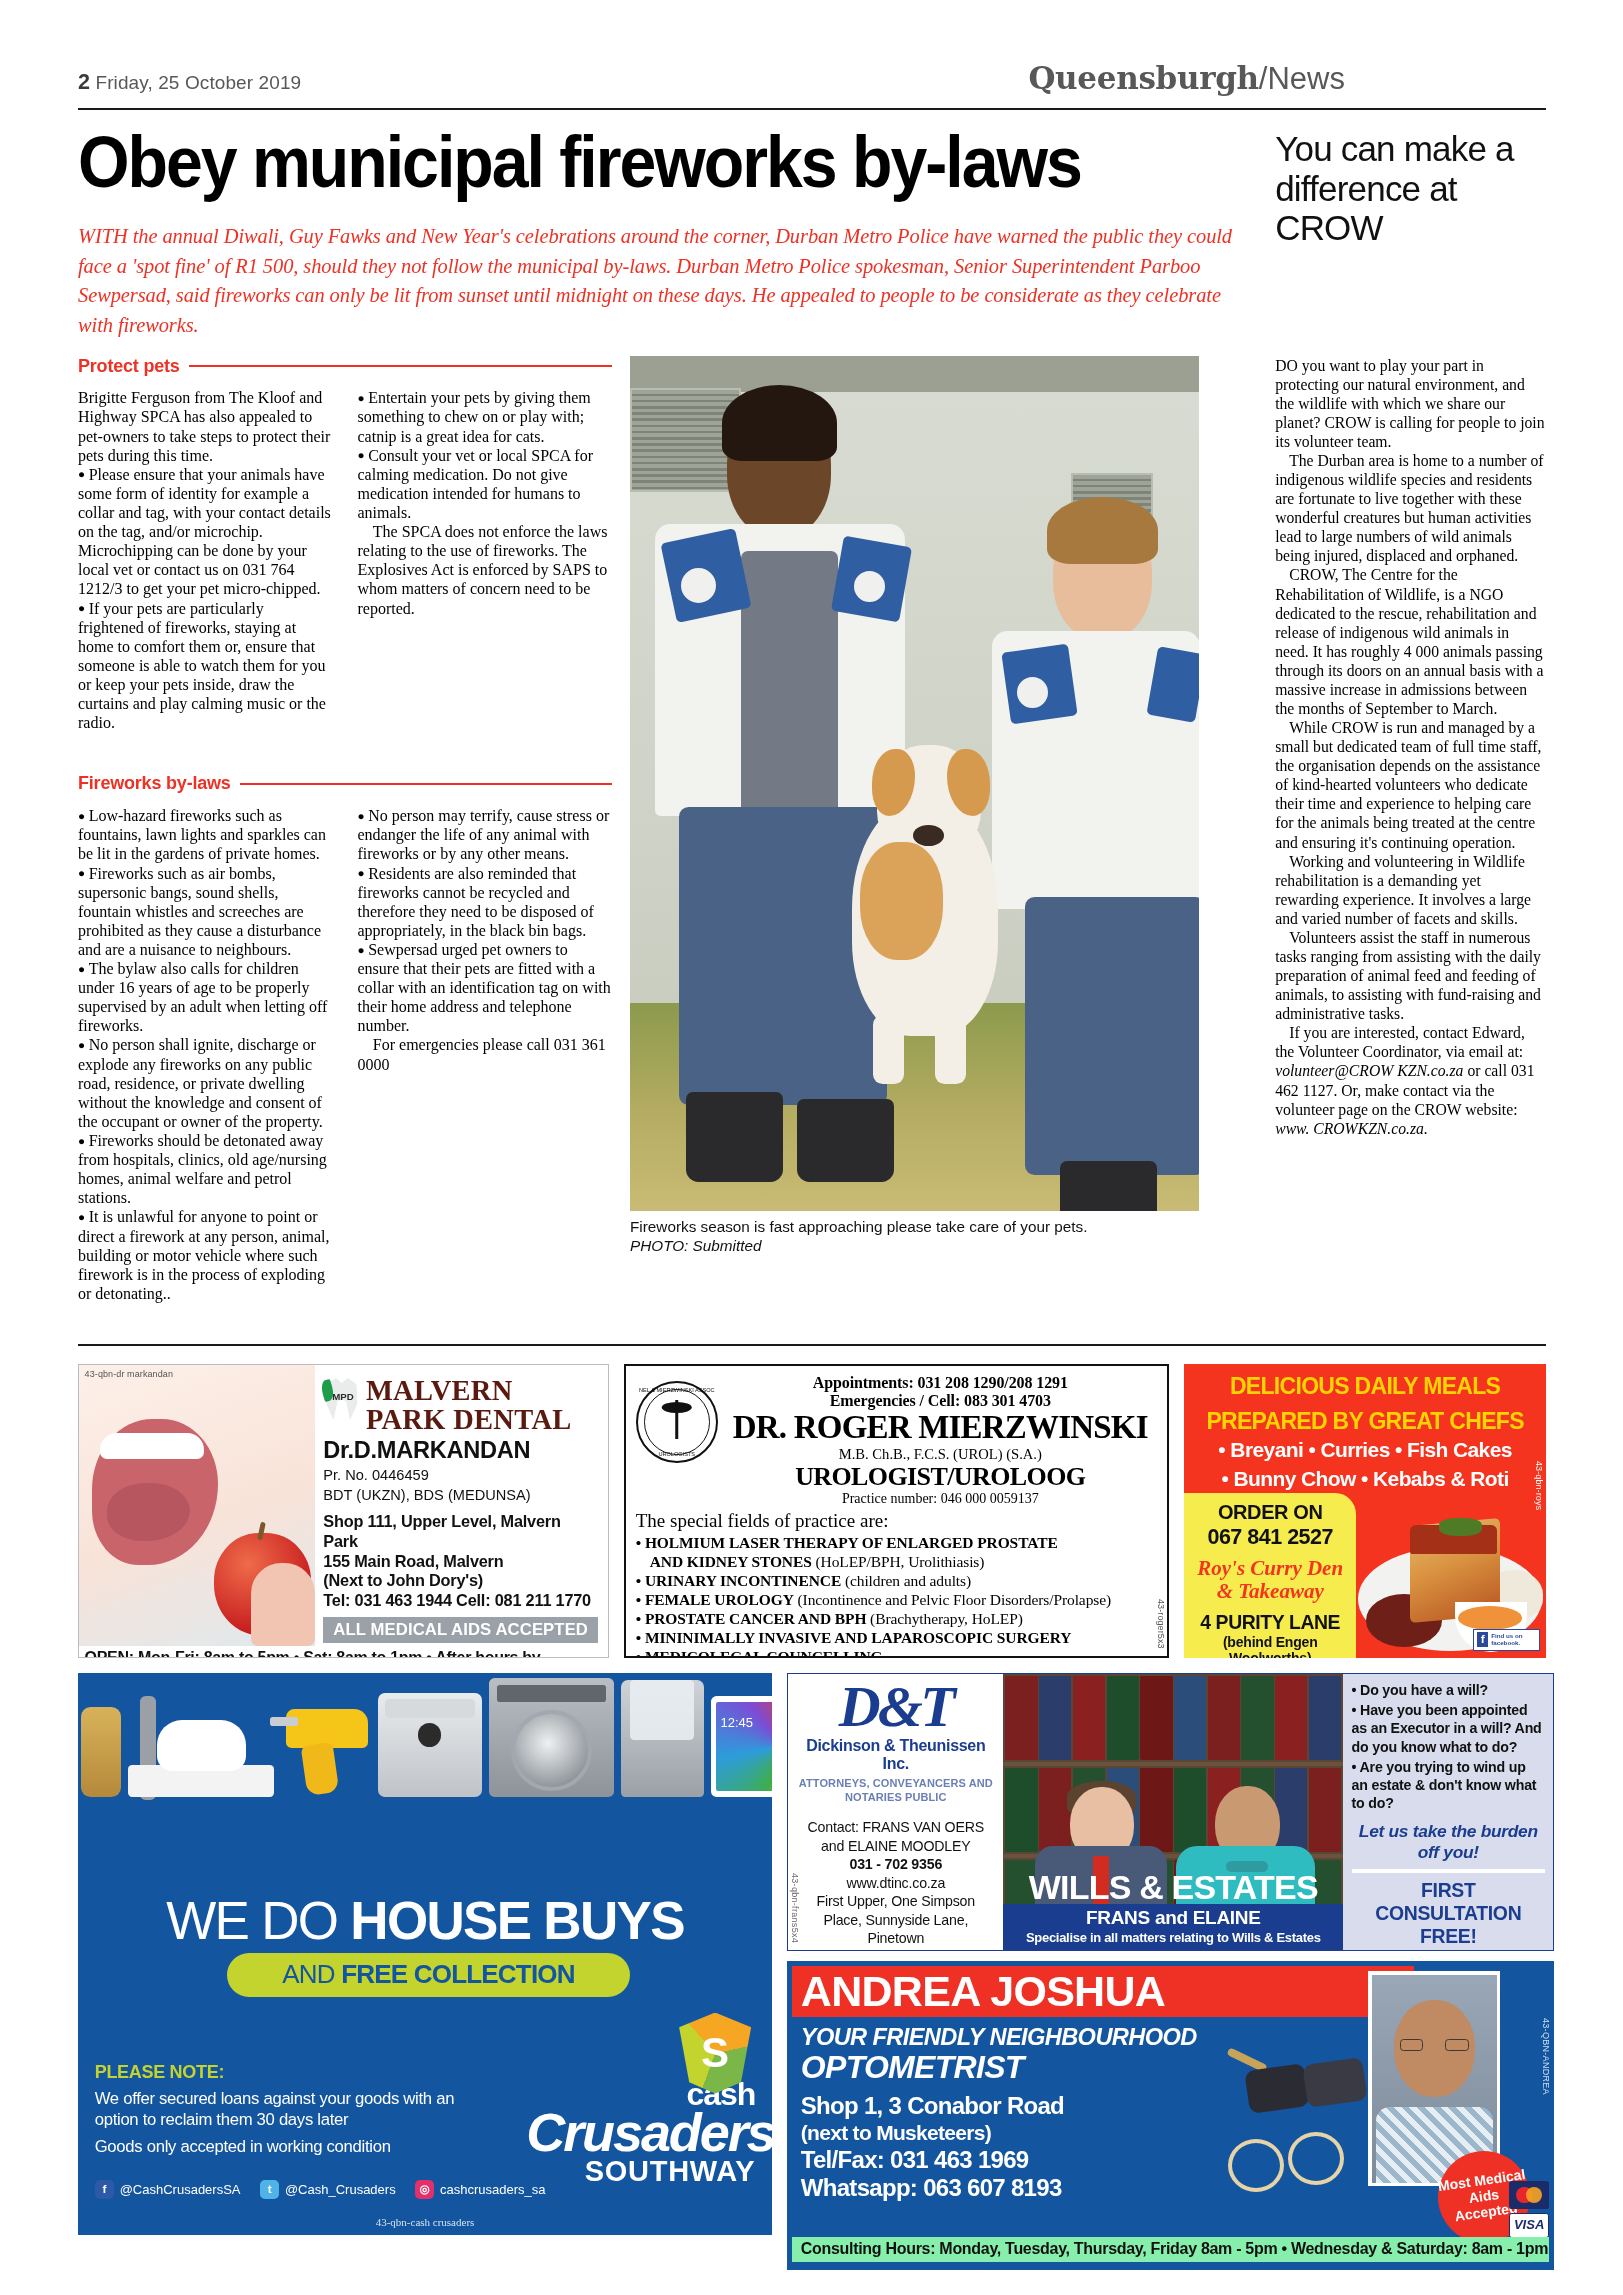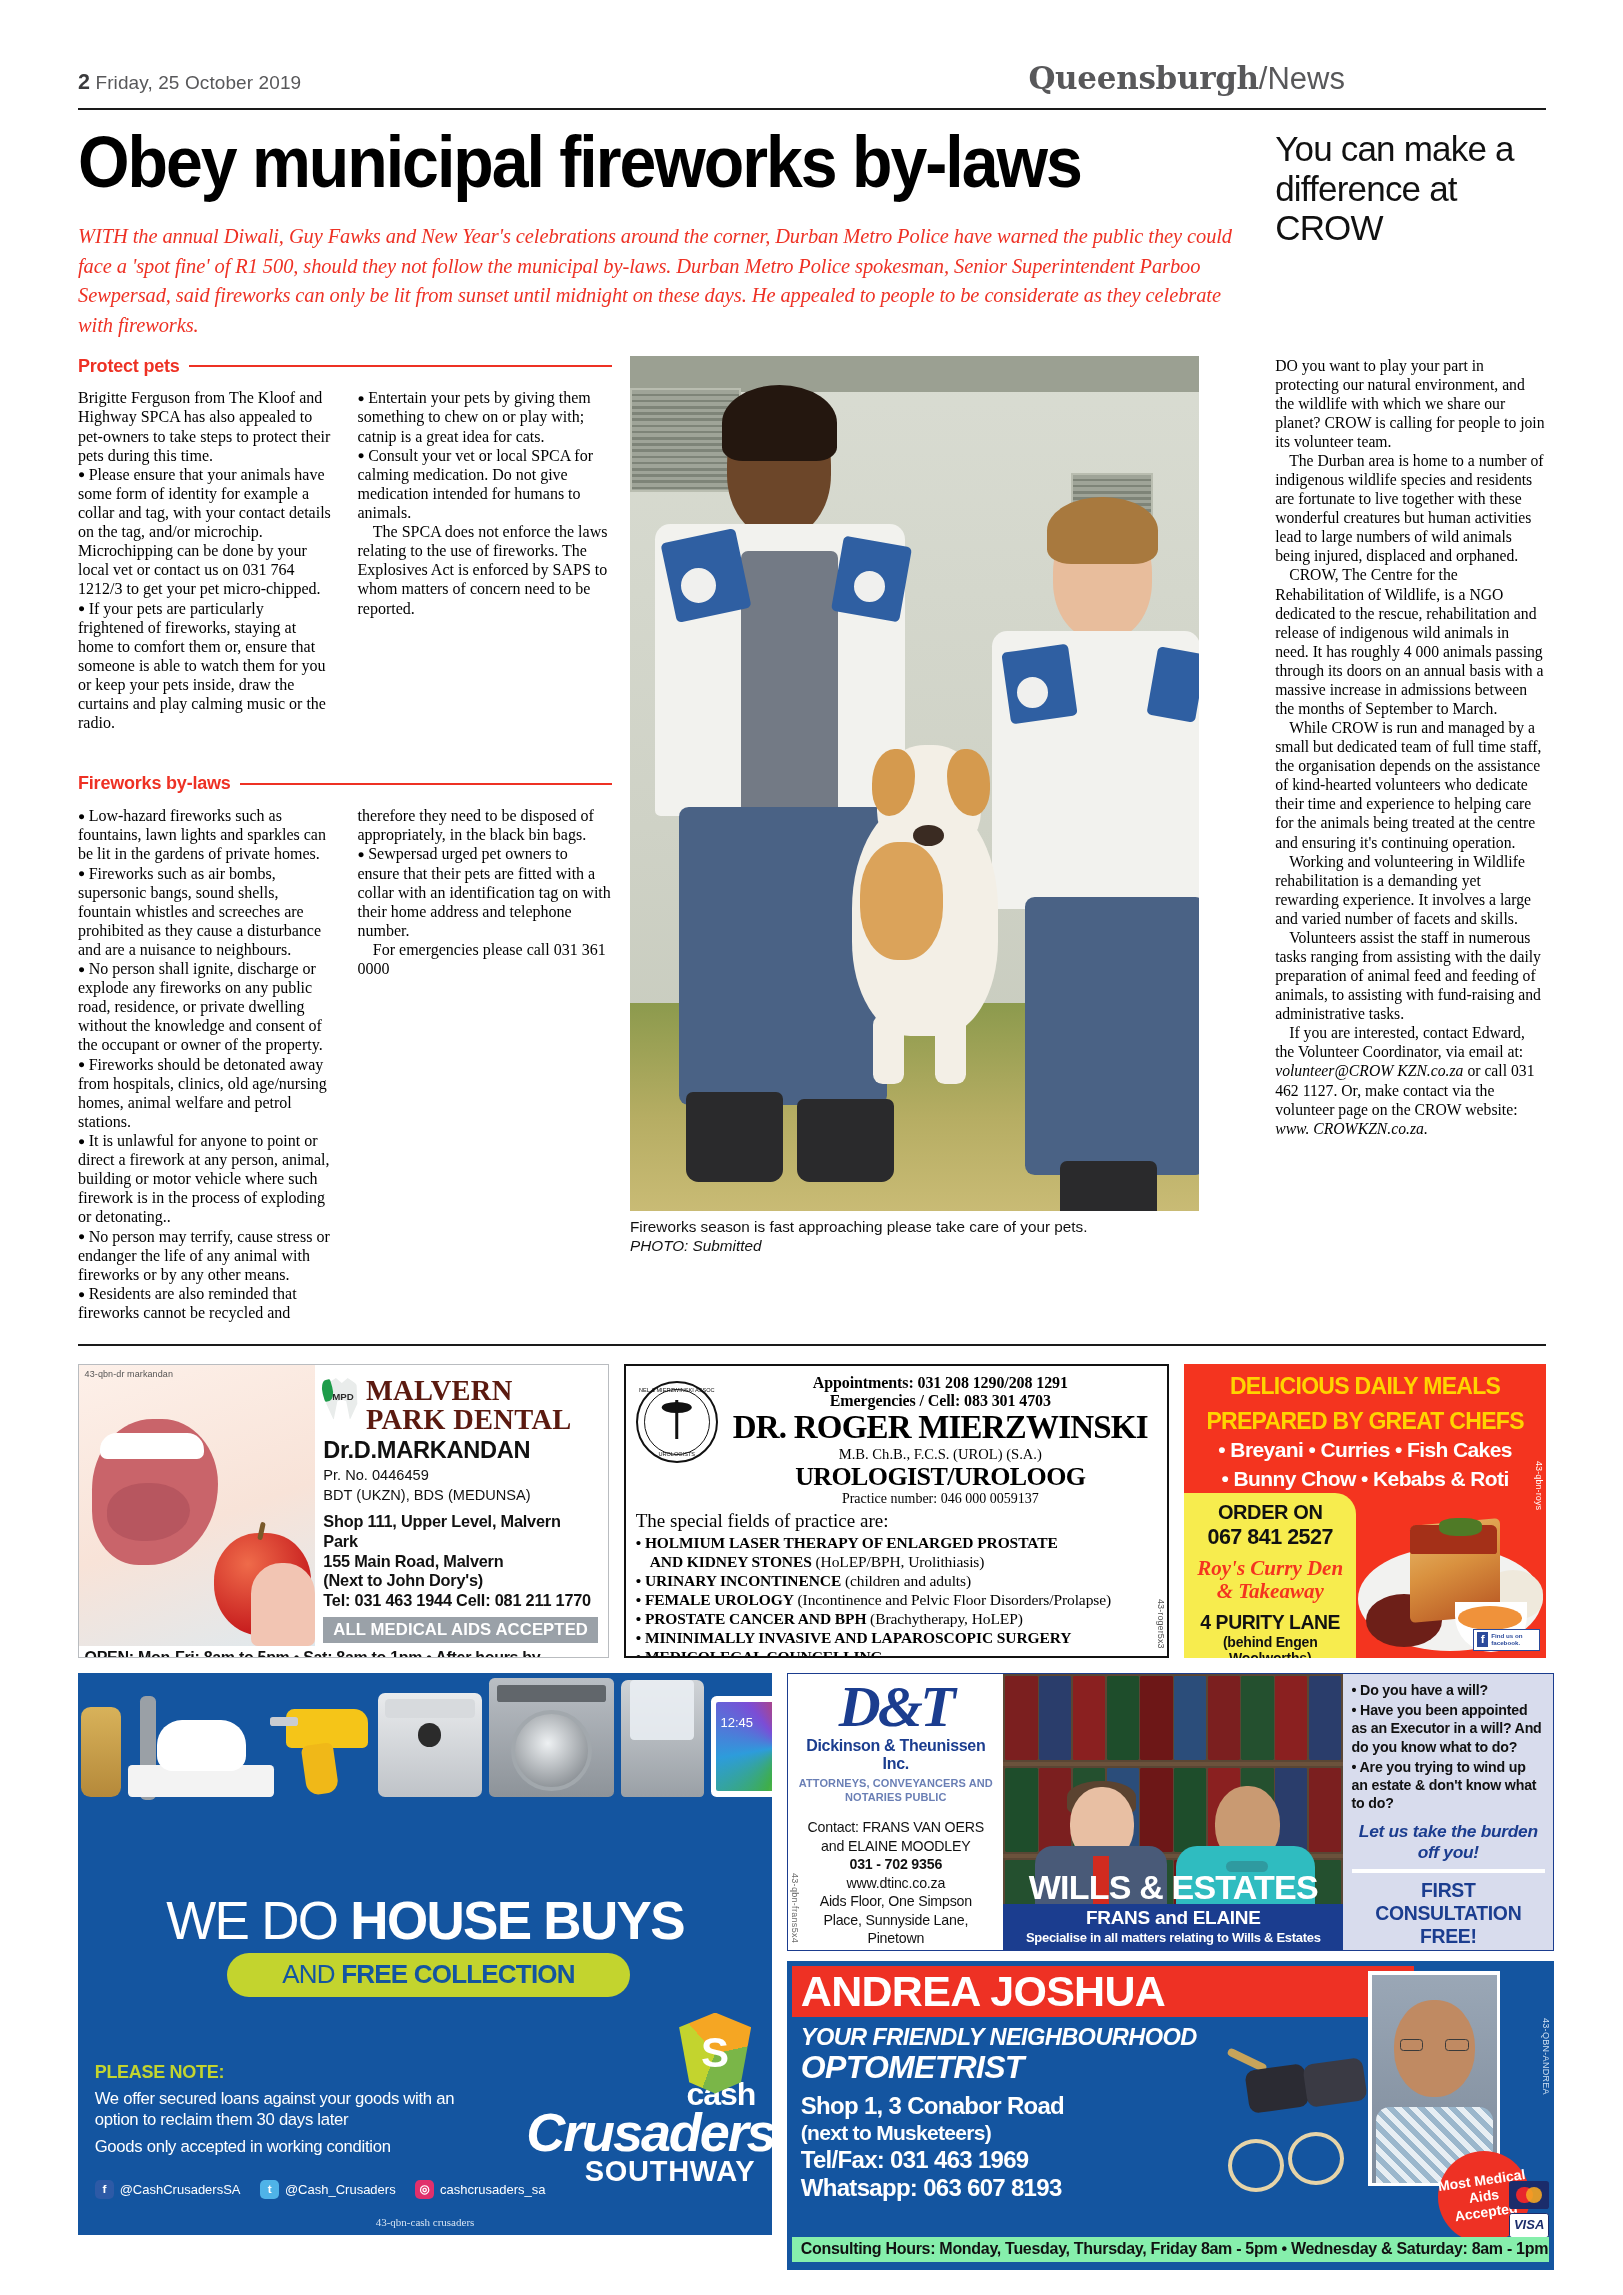--- a/index.html
+++ b/index.html
@@ -493,20 +493,21 @@
           </div>
 
           <div class="sect-laws">
             <div class="kicker-wrap">
               <div class="kicker">Fireworks by-laws</div>
               <div class="kicker-rule"></div>
             </div>
             <div class="txtcols txt" style="height:517px;">
               <p class="bull">Low-hazard fireworks such as fountains, lawn lights and sparkles can be lit in the gardens of private homes.</p>
               <p class="bull">Fireworks such as air bombs, supersonic bangs, sound shells, fountain whistles and screeches are prohibited as they cause a disturbance and are a nuisance to neighbours.</p>
+              <p class="bull">The bylaw also calls for children under 16 years of age to be properly supervised by an adult when letting off fireworks.</p>
               <p class="bull">No person shall ignite, discharge or explode any fireworks on any public road, residence, or private dwelling without the knowledge and consent of the occupant or owner of the property.</p>
               <p class="bull">Fireworks should be detonated away from hospitals, clinics, old age/nursing homes, animal welfare and petrol stations.</p>
               <p class="bull">It is unlawful for anyone to point or direct a firework at any person, animal, building or motor vehicle where such firework is in the process of exploding or detonating..</p>
               <p class="bull">No person may terrify, cause stress or endanger the life of any animal with fireworks or by any other means.</p>
               <p class="bull">Residents are also reminded that fireworks cannot be recycled and therefore they need to be disposed of appropriately, in the black bin bags.</p>
               <p class="bull">Sewpersad urged pet owners to ensure that their pets are fitted with a collar with an identification tag on with their home address and telephone number.</p>
               <p class="ind">For emergencies please call 031 361 0000</p>
             </div>
           </div>
         </div>
@@ -767,21 +768,21 @@
         <div class="vcode" style="position:absolute;left:1.4px;bottom:7px;">43-qbn-frans5x4</div>
         <div class="w-left">
           <div class="w-mono">D&amp;T</div>
           <div class="w-firm">Dickinson &amp; Theunissen Inc.</div>
           <div class="w-sub">ATTORNEYS, CONVEYANCERS AND NOTARIES PUBLIC</div>
           <div class="w-contact">
             <div>Contact: FRANS VAN OERS</div>
             <div>and ELAINE MOODLEY</div>
             <div><b>031 - 702 9356</b></div>
             <div>www.dtinc.co.za</div>
-            <div>Aids Floor, One Simpson</div>
+            <div>First Upper, One Simpson</div>
             <div>Place, Sunnyside Lane,</div>
             <div>Pinetown</div>
           </div>
         </div>
 
         <div class="w-mid">
           <div class="w-books">
             <div class="w-shelf">
               <div class="w-book" style="background:#7b1f1f"></div>
                 <div class="w-book" style="background:#2a3d6b"></div>

